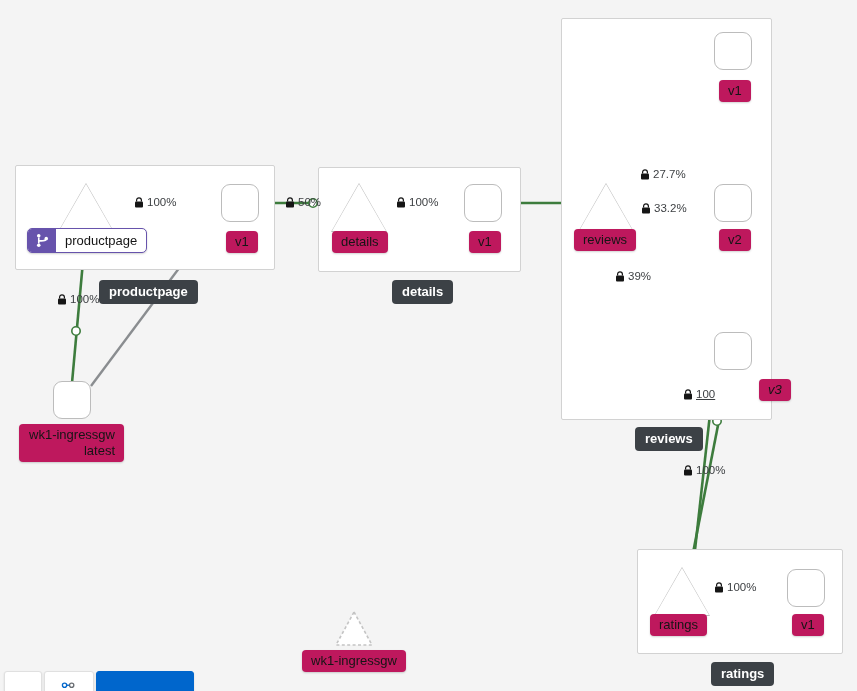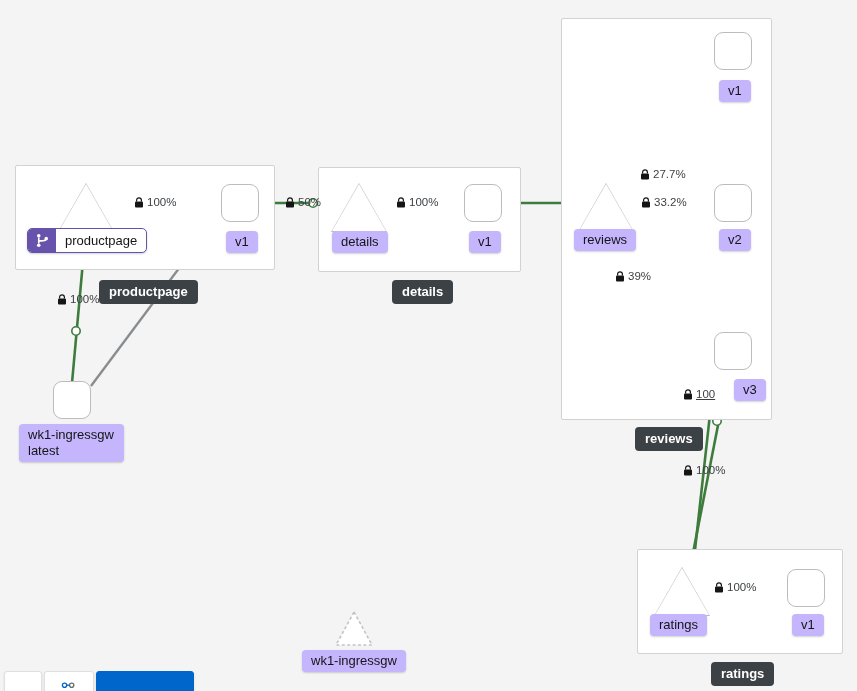--- a/index.html
+++ b/index.html
@@ -45,28 +45,28 @@
     width:38px;height:38px;
     background:#ffffff;
     border:1px solid #bcbcbc;
     border-radius:9px;
     box-sizing:border-box;
   }
 
   
   .nlabel{
     position:absolute;
-    background:#c4b5fd;
+    background:#be185d;
     border-radius:4px;
     padding:3px 9px;
     font-size:13px;
     color:#151515;
     line-height:16px;
     white-space:pre;
-    text-align:left;
+    text-align:right;
     box-shadow:0 1px 2px rgba(0,0,0,.18);
     box-sizing:border-box;
   }
 
   
   .badgelabel{
     position:absolute;
     display:flex;align-items:stretch;
     border:1px solid #6753ac;
     border-radius:5px;
@@ -219,21 +219,21 @@
   </div>
   <div class="nlabel" style="left:574px;top:229px;">reviews</div>
 
   <div class="wl" style="left:714px;top:32px;"></div>
   <div class="nlabel" style="left:719px;top:80px;">v1</div>
 
   <div class="wl" style="left:714px;top:184px;"></div>
   <div class="nlabel" style="left:719px;top:229px;">v2</div>
 
   <div class="wl" style="left:714px;top:332px;"></div>
-  <div class="nlabel" style="left:734px;top:379px;">v3</div>
+  <div class="nlabel" style="left:759px;top:379px;font-style:italic;">v3</div>
 
   <div class="tri" style="left:655px;top:568px;">
     <i></i>
   </div>
   <div class="nlabel" style="left:650px;top:614px;">ratings</div>
 
   <div class="wl" style="left:787px;top:569px;"></div>
   <div class="nlabel" style="left:792px;top:614px;">v1</div>
 
   <div class="wl" style="left:53px;top:381px;"></div>
@@ -275,21 +275,21 @@
   </div>
 
   <div class="elabel" style="left:640px;top:127px;margin-top:41px;">
     <svg class="lock" width="10" height="11" viewBox="0 0 10 11" aria-hidden="true">
       <path d="M2.6 4.6 V3.2 a2.4 2.4 0 0 1 4.8 0 V4.6" stroke="#151515" stroke-width="1.2" fill="none"></path>
       <rect x="1" y="4.5" width="8" height="6" rx="1" fill="#151515"></rect>
     </svg>
     <span>27.7%</span>
   </div>
 
-  <div class="elabel" style="left:641px;top:196px;align-items:center;">
+  <div class="elabel" style="left:641px;top:202px;align-items:center;">
     <svg class="lock" width="10" height="11" viewBox="0 0 10 11" aria-hidden="true">
       <path d="M2.6 4.6 V3.2 a2.4 2.4 0 0 1 4.8 0 V4.6" stroke="#151515" stroke-width="1.2" fill="none"></path>
       <rect x="1" y="4.5" width="8" height="6" rx="1" fill="#151515"></rect>
     </svg>
     <span>33.2%</span>
   </div>
 
   <div class="elabel" style="left:615px;top:270px;">
     <svg class="lock" width="10" height="11" viewBox="0 0 10 11" aria-hidden="true">
       <path d="M2.6 4.6 V3.2 a2.4 2.4 0 0 1 4.8 0 V4.6" stroke="#151515" stroke-width="1.2" fill="none"></path>

